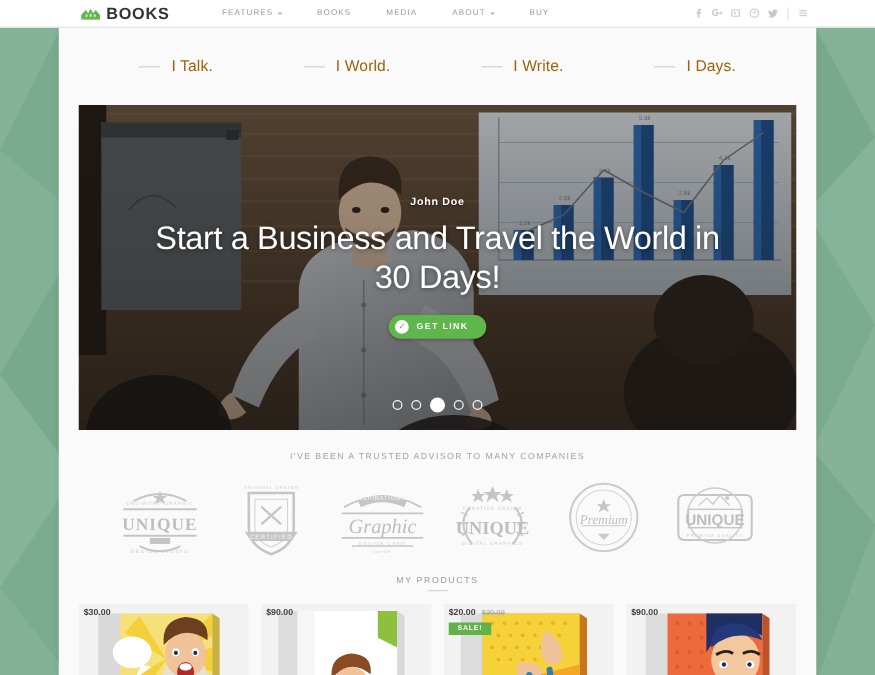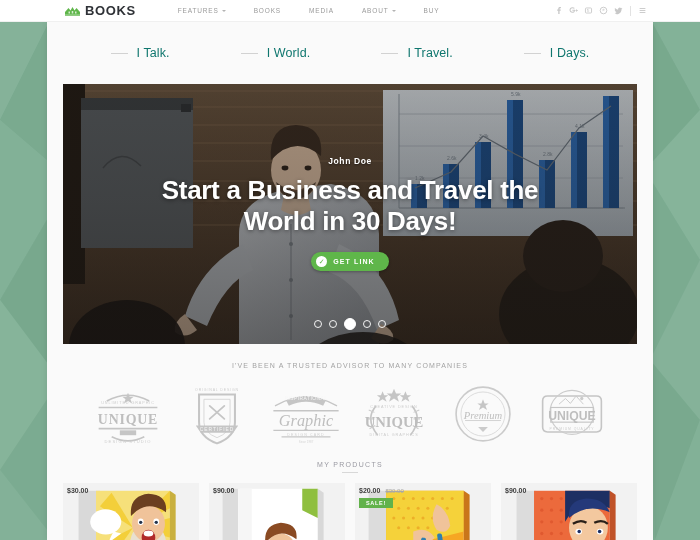--- a/index.html
+++ b/index.html
@@ -60,42 +60,42 @@
     overflow: hidden;
   }
 
   
   #taglines {
     height: 62px; display: flex; align-items: center;
     justify-content: space-around; padding: 0 28px;
   }
   .tagline { display: flex; align-items: center; gap: 9px; }
   .tl-dash { width: 17px; height: 1px; background: #d2d2d2; display: block; }
-  .tl-text { font-size: 12.5px; color: #0f766e; letter-spacing: .1px; }
+  .tl-text { font-size: 12.5px; color: #a16207; letter-spacing: .1px; }
 
   
   #hero {
     position: relative; margin: 0 16px; height: 260px;
     overflow: hidden; background: #3a3630;
   }
   #hero-photo { position: absolute; inset: 0; }
   #hero-overlay {
     position: absolute; inset: 0;
     background: linear-gradient(180deg, rgba(20,18,16,.30) 0%, rgba(20,18,16,.38) 45%, rgba(20,18,16,.52) 100%);
   }
   #hero-content {
     position: absolute; left: 0; right: 0; top: 72px;
     text-align: center; color: #fff;
   }
   #hero-sub {
     font-size: 8.5px; font-weight: bold; letter-spacing: .6px;
     margin-bottom: 9px; text-shadow: 0 1px 2px rgba(0,0,0,.5);
   }
   #hero-title {
-    font-size: 26px; font-weight: bold; line-height: 1.18;
+    font-size: 26px; font-weight: normal; line-height: 1.18;
     letter-spacing: -.3px; text-shadow: 0 1px 4px rgba(0,0,0,.45);
     padding: 0 60px;
   }
   #hero-btn {
     margin: 16px auto 0; display: inline-flex; align-items: center; gap: 6px;
     background: #5fb64a; color: #fff; border: none; border-radius: 11px;
     padding: 4px 14px 4px 5px; cursor: pointer;
     box-shadow: 0 1px 3px rgba(0,0,0,.3);
   }
   #hero-btn-icon {
@@ -252,21 +252,21 @@
     <div class="tagline">
       <span class="tl-dash"></span>
       <span class="tl-text">I Talk.</span>
     </div>
     <div class="tagline">
       <span class="tl-dash"></span>
       <span class="tl-text">I World.</span>
     </div>
     <div class="tagline">
       <span class="tl-dash"></span>
-      <span class="tl-text">I Travel.</span>
+      <span class="tl-text">I Write.</span>
     </div>
     <div class="tagline">
       <span class="tl-dash"></span>
       <span class="tl-text">I Days.</span>
     </div>
   </div>
 
   <div id="hero">
 
     <svg id="hero-photo" viewBox="0 0 574 260" preserveAspectRatio="none">

